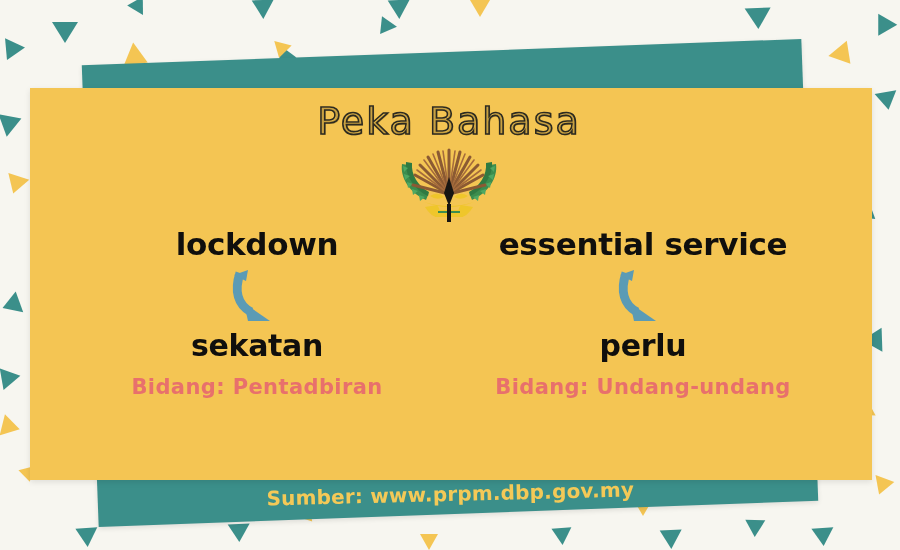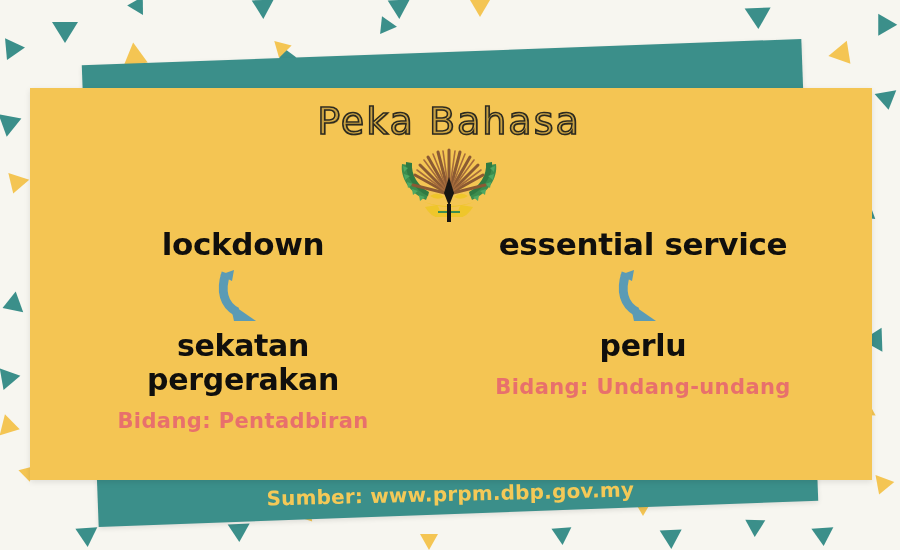--- a/index.html
+++ b/index.html
@@ -82,21 +82,21 @@
     margin: 4px auto 0 auto;
   }
 
   
   .column {
     position: absolute;
     top: 140px;
     width: 418px;
     text-align: center;
   }
-  #column-left  { left: 4px;   }
+  #column-left  { left: 18px;   }
   #column-right { left: 404px; }
 
   .term-en {
     font-family: "DejaVu Sans", sans-serif;
     font-size: 31px;
     font-weight: bold;
     color: #100f0d;
     letter-spacing: -0.3px;
     line-height: 1.05;
     margin: 0;
@@ -276,21 +276,20 @@
       <div class="arrow-wrap">
         <svg width="62" height="58" viewBox="0 0 62 58" aria-hidden="true">
           <path d="M14 4 C8 22 12 36 25 43" stroke="#5b9bb5" stroke-width="9" fill="none" stroke-linecap="butt"></path>
           <path d="M8 6 L22 1 L20 12 Z" fill="#5b9bb5"></path>
           <path d="M18 34 L44 52 L22 52 Z" fill="#5b9bb5"></path>
         </svg>
       </div>
 
       <div class="term-ms">
         <span class="ln">sekatan</span>
-        <span class="ln">pergerakan</span>
       </div>
 
       <div class="field-label">Bidang: Pentadbiran</div>
     </div>
 
     <div class="column" id="column-right">
       <div class="term-en">essential service</div>
 
       <div class="arrow-wrap">
         <svg width="62" height="58" viewBox="0 0 62 58" aria-hidden="true">

